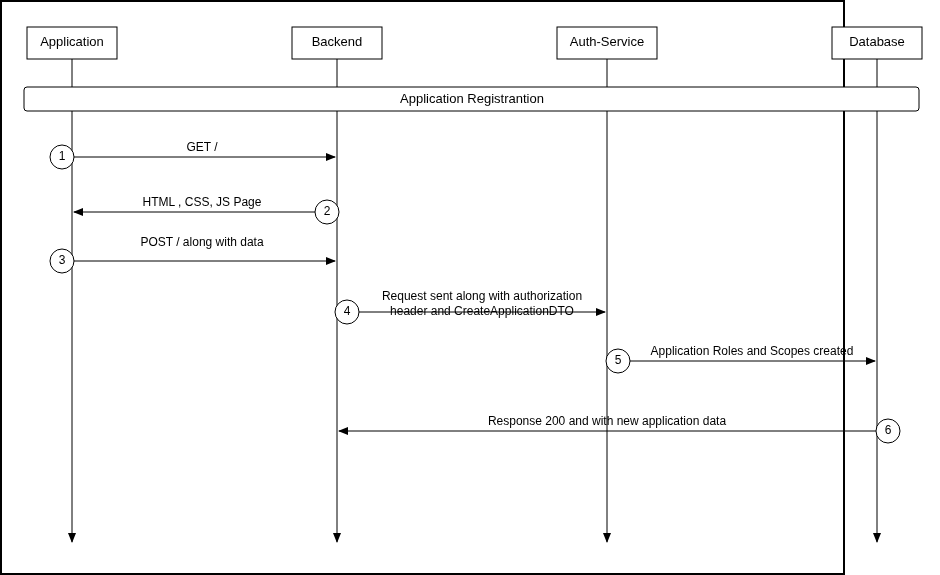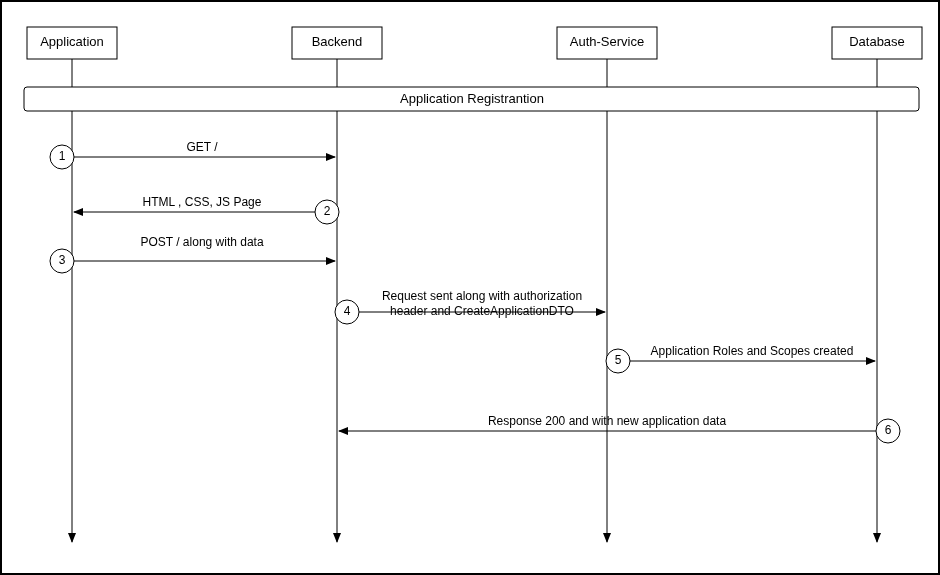--- a/index.html
+++ b/index.html
@@ -5,21 +5,21 @@
     * { margin: 0; padding: 0; box-sizing: border-box; }
     body {
       background: #fff;
       font-family: Arial, Helvetica, sans-serif;
       width: 940px;
       height: 575px;
       overflow: hidden;
     }
     .frame {
       position: relative;
-      width: 940px;
+      width: 845px;
       height: 575px;
       border: 2px solid #000;
       background: #fff;
     }
     svg { display: block; }
     .participant-box {
       fill: #fff;
       stroke: #000;
       stroke-width: 1;
     }

